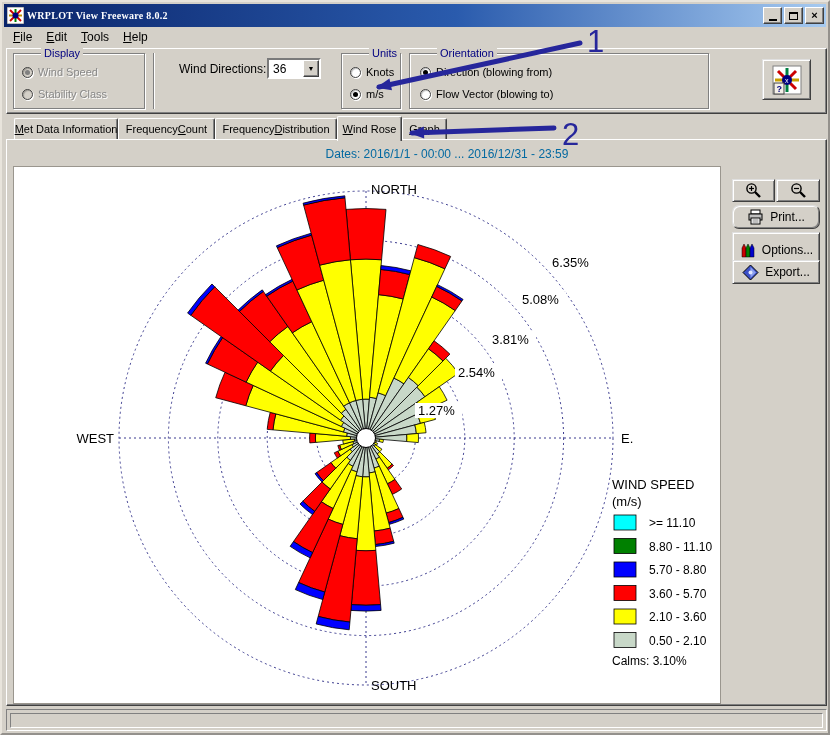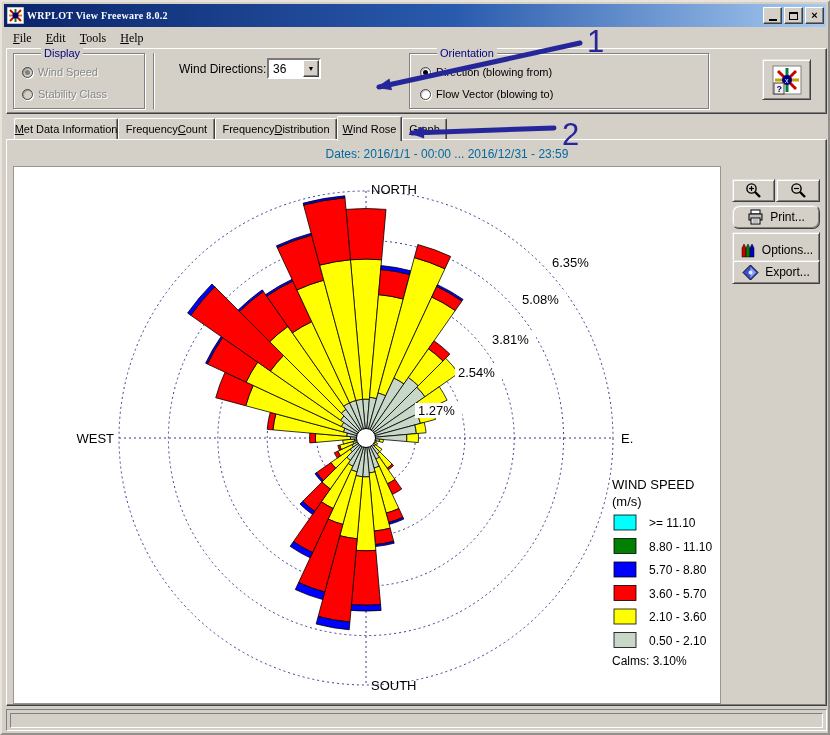--- a/index.html
+++ b/index.html
@@ -13,21 +13,21 @@
   .app-icon{width:17px;height:17px;margin:0 3px 0 1px;flex:0 0 auto;}
   .title-text{color:#fff;font-family:"Liberation Serif",serif;font-weight:bold;font-size:10px;
     letter-spacing:.3px;flex:1;white-space:nowrap;}
   .winbtns{display:flex;gap:2px;}
   .winbtn{width:19px;height:17px;background:#d4d0c8;border:1px solid;border-color:#fff #404040 #404040 #fff;
     box-shadow:inset -1px -1px 0 #808080;font-size:11px;line-height:13px;padding:0;cursor:default;
     display:flex;align-items:center;justify-content:center;font-family:"Liberation Sans",sans-serif;font-weight:bold;}
   .glyph-min{display:block;width:8px;height:2px;background:#000;margin-top:9px;}
   .glyph-max{display:block;width:9px;height:8px;border:1px solid #000;border-top:2px solid #000;}
   
-  .menubar{position:absolute;left:2px;top:26px;width:822px;height:20px;display:flex;align-items:flex-end;padding-left:2px;font-family:Liberation Serif, serif;}
+  .menubar{position:absolute;left:2px;top:26px;width:822px;height:20px;display:flex;align-items:flex-start;padding-left:2px;}
   .menu-item{padding:2px 7px;font-size:12px;}
   
   .toolbar{position:absolute;left:4px;top:46px;width:821px;height:66px;background:#d4d0c8;
     border:1px solid;border-color:#fff #404040 #404040 #fff;box-shadow:inset -1px -1px 0 #808080;}
   .groupbox{position:absolute;border:1px solid #808080;box-shadow:1px 1px 0 #fff,inset 1px 1px 0 #fff;}
   .gb-title{position:absolute;top:-7px;left:6px;background:#d4d0c8;color:#000080;padding:0 3px;font-size:11px;margin-left:21px;}
   .radio-row{position:absolute;display:flex;align-items:center;gap:5px;white-space:nowrap;}
   .radio{width:11px;height:11px;border-radius:50%;background:#fff;border:1px solid #404040;
     box-shadow:inset 1px 1px 1px rgba(0,0,0,.25),1px 1px 0 #fff;position:relative;flex:0 0 auto;}
   .radio.checked::after{content:"";position:absolute;left:2px;top:2px;width:5px;height:5px;border-radius:50%;background:#000;}
@@ -123,20 +123,33 @@
         </div>
     </div>
     <div class="divider" style="left:146px;top:4px;height:56px;"></div>
 
     <span class="tb-label" style="left:172px;top:13px;">Wind Directions:</span>
     <div class="combo" style="left:260px;top:9px;">
       <span class="combo-value">36</span>
       <span class="combo-btn">▼</span>
     </div>
 
+    <div class="groupbox" style="left:334px;top:4px;width:60px;height:56px;">
+      <span class="gb-title">Units</span>
+      <div id="units-radios">
+          <label class="radio-row" style="left: 8px; top: 12px;">
+            <span class="radio"></span>
+            <span class="radio-label">Knots</span>
+          </label>
+          <label class="radio-row" style="left: 8px; top: 34px;">
+            <span class="radio checked"></span>
+            <span class="radio-label">m/s</span>
+          </label>
+        </div>
+    </div>
 
     <div class="groupbox" style="left:402px;top:4px;width:300px;height:56px;">
       <span class="gb-title">Orientation</span>
       <div id="orientation-radios">
           <label class="radio-row" style="left: 10px; top: 12px;">
             <span class="radio checked"></span>
             <span class="radio-label">Direction (blowing from)</span>
           </label>
           <label class="radio-row" style="left: 10px; top: 34px;">
             <span class="radio"></span>

